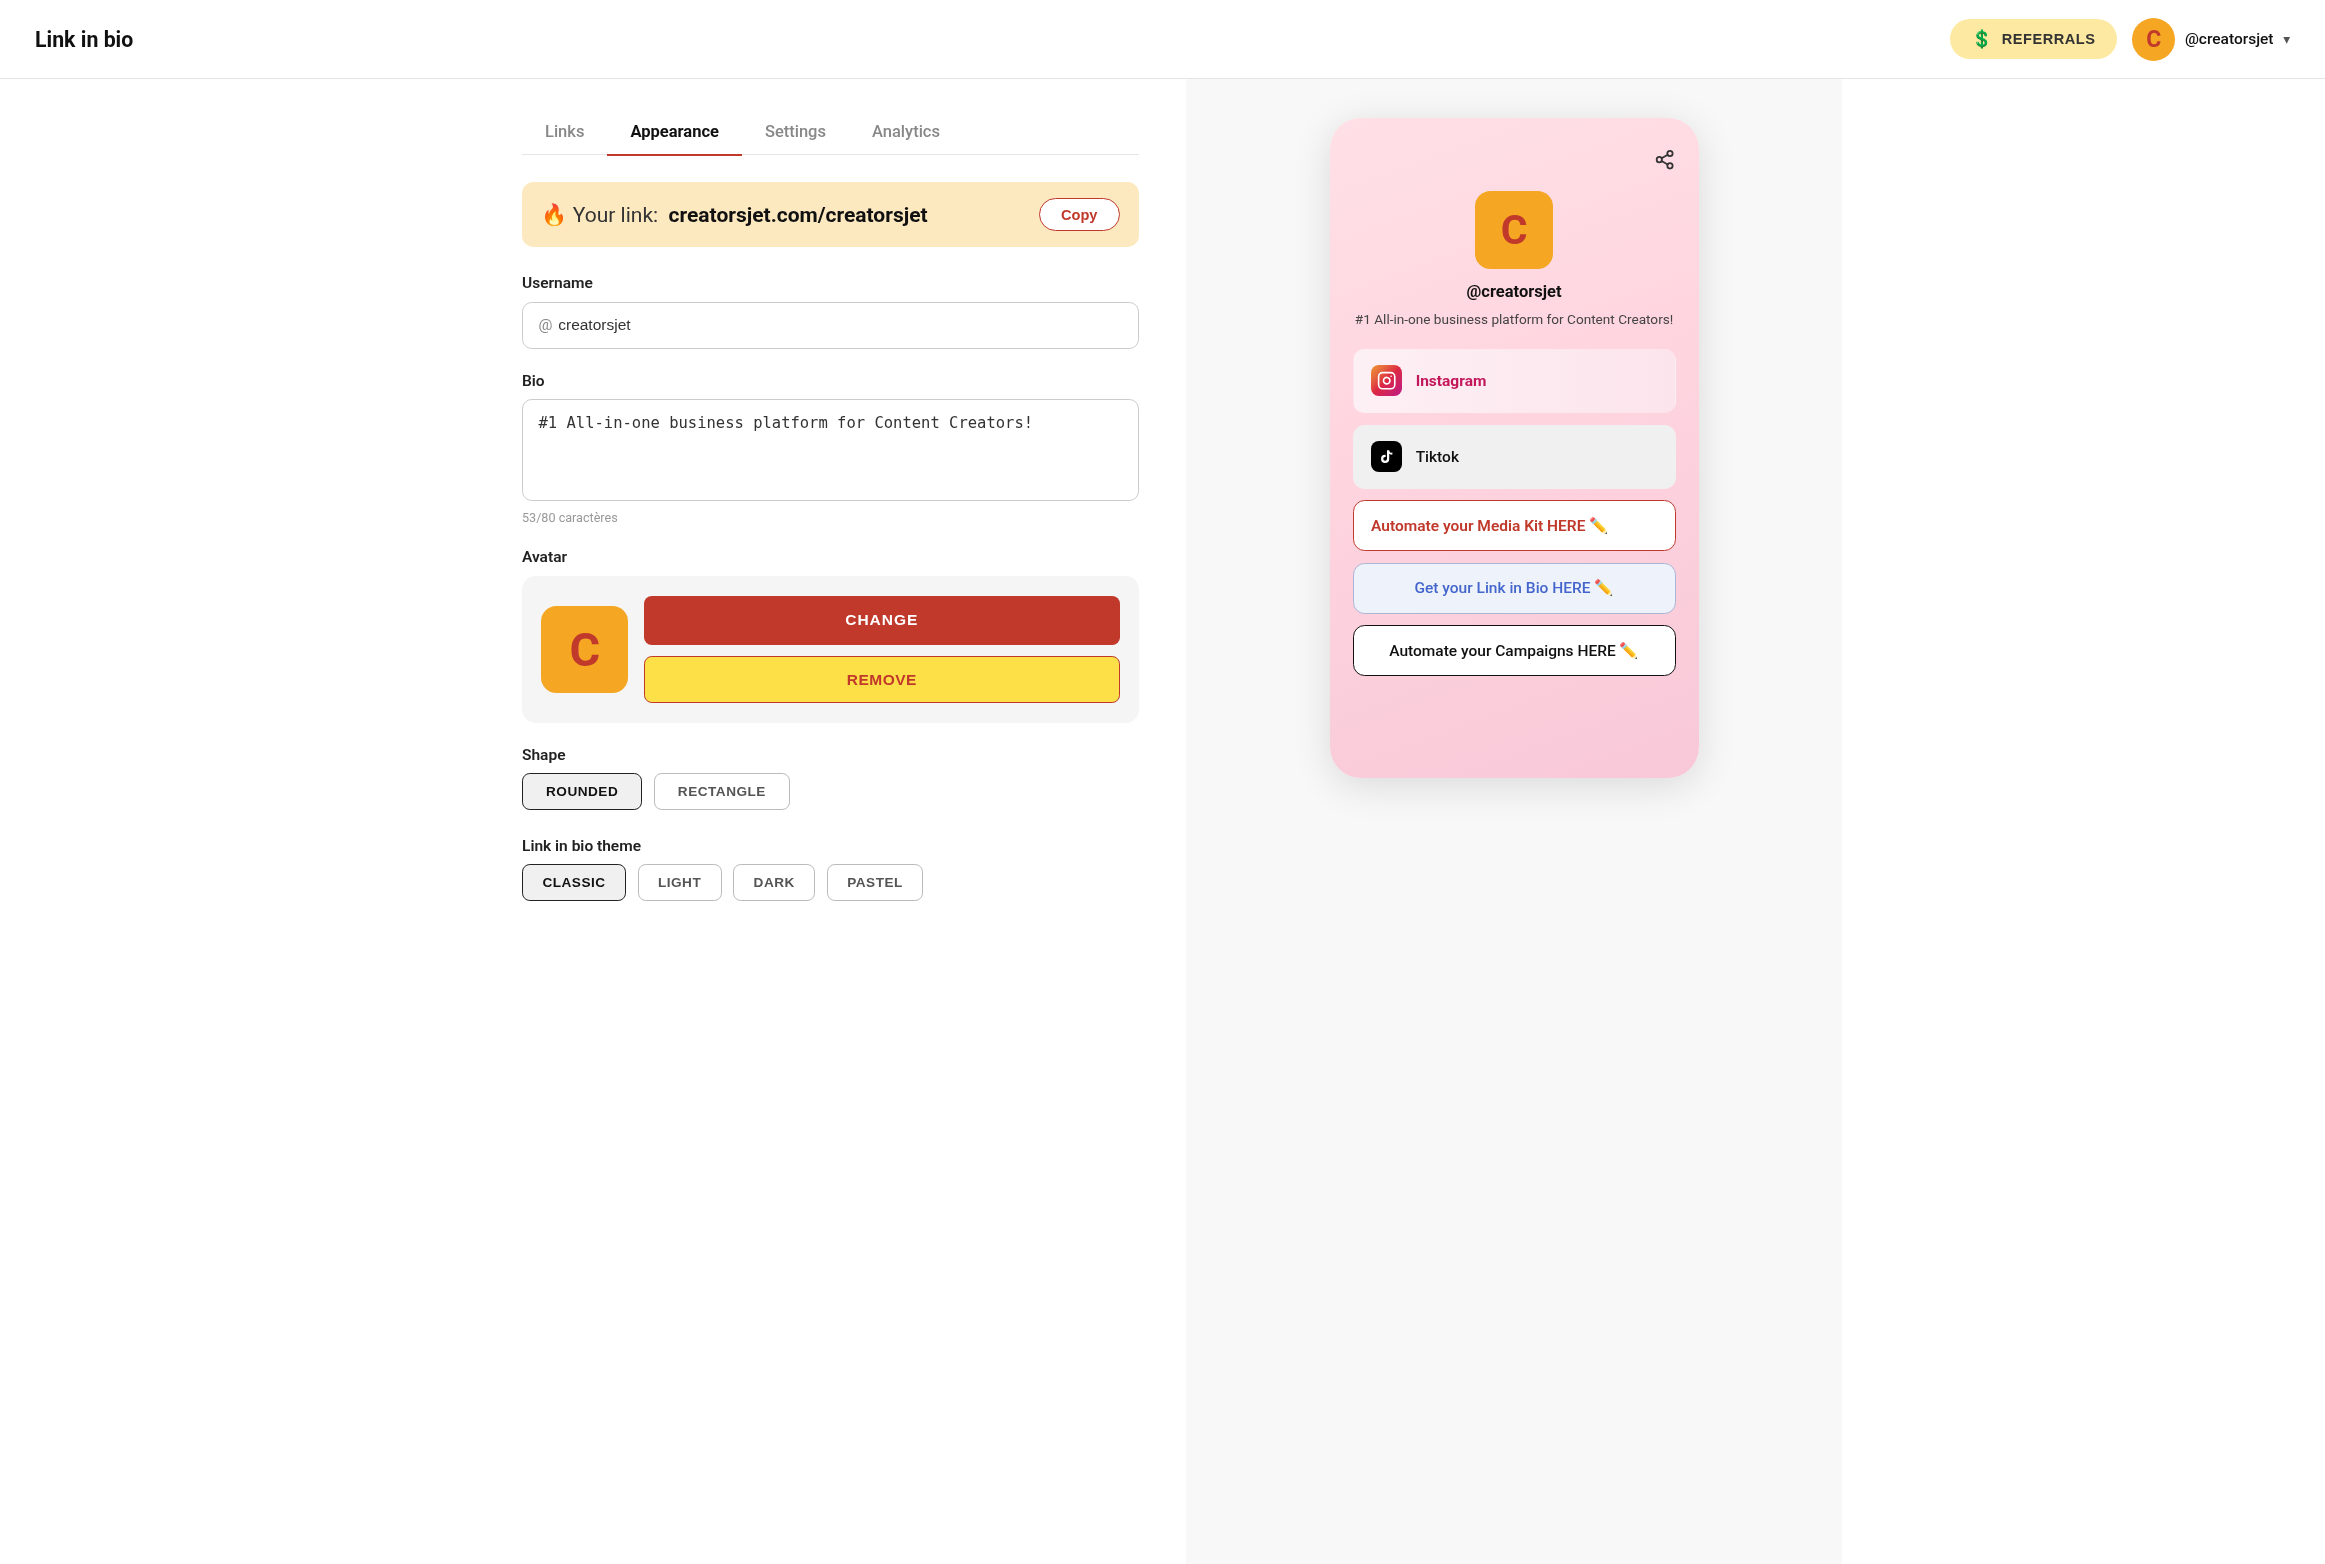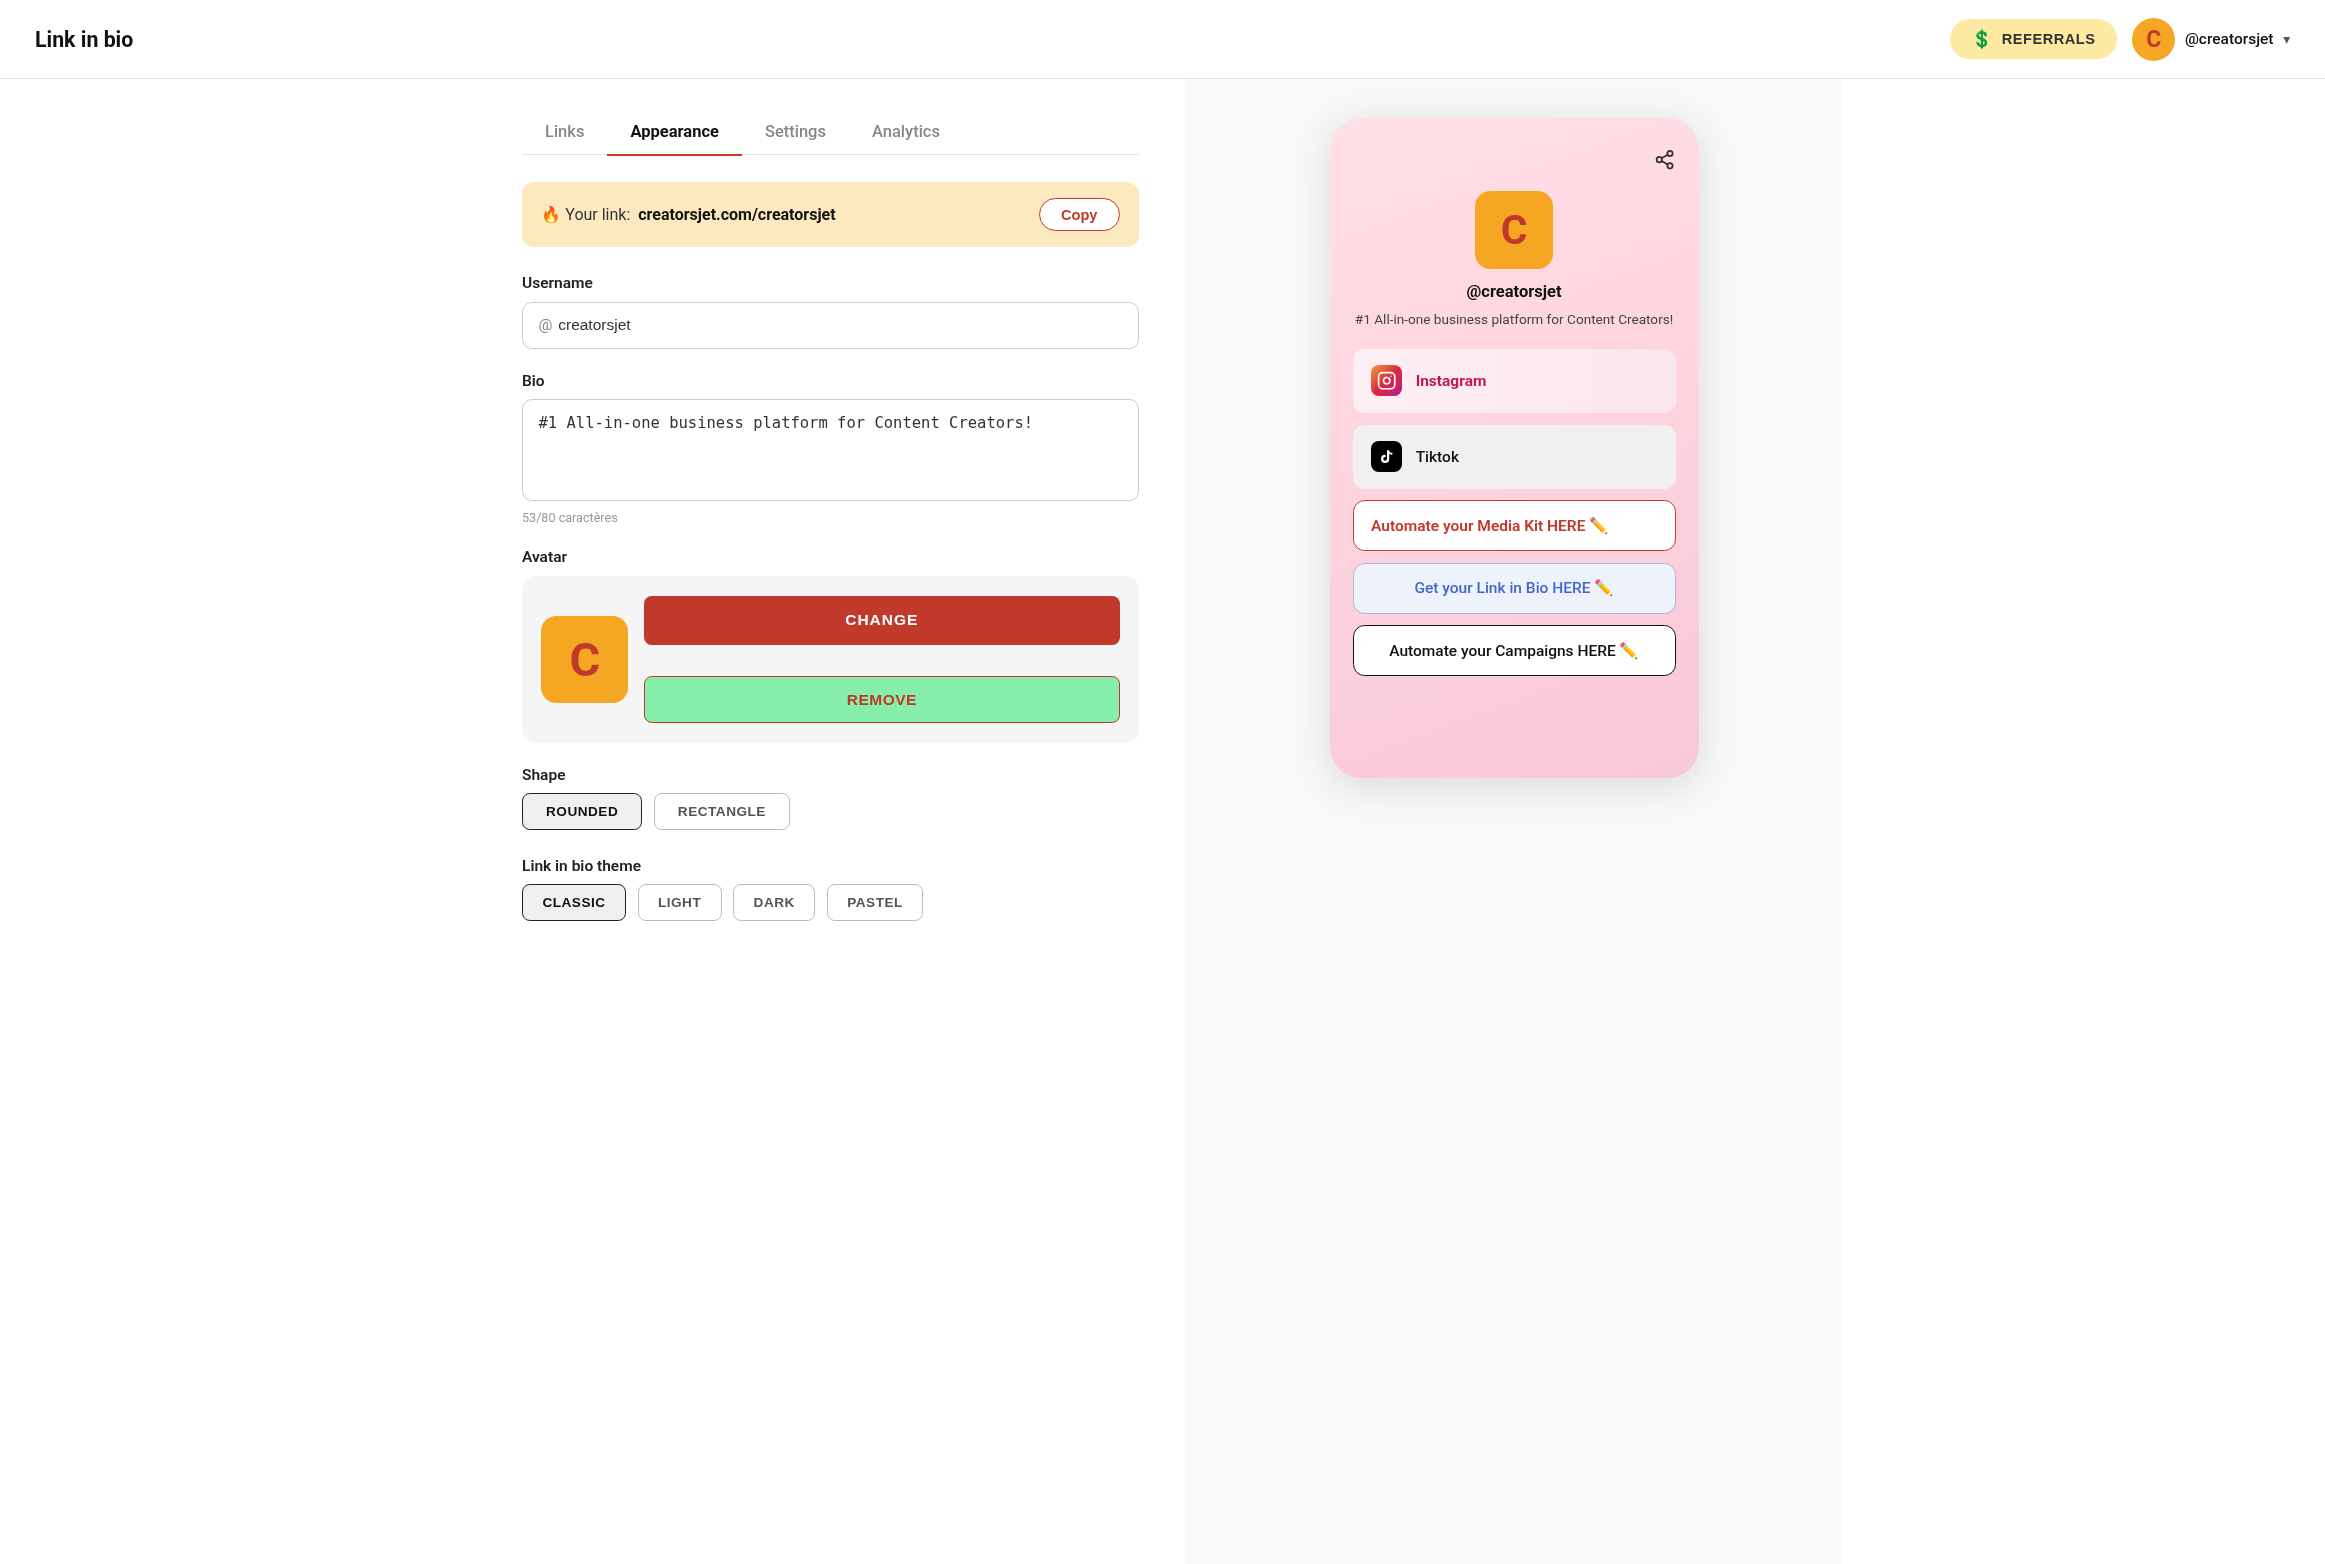--- a/index.html
+++ b/index.html
@@ -116,21 +116,21 @@
     .link-bar {
       display: flex;
       align-items: center;
       justify-content: space-between;
       background: #fde9c0;
       border-radius: 11.6px;
       padding: 15.5px 19.4px;
       margin-bottom: 27px;
     }
     .link-bar-text {
-      font-size: 16px;
+      font-size: 21px;
       color: #333;
       text-align: center;
     }
     .link-bar-text strong {
       font-weight: 700;
       color: #111;
     }
     .copy-btn {
       background: #fff;
       border: 1.9px solid #c0392b;
@@ -225,31 +225,30 @@
       border: none;
       border-radius: 7.8px;
       padding: 15.5px;
       font-size: 15.5px;
       font-weight: 700;
       letter-spacing: 1px;
       cursor: pointer;
       text-transform: uppercase;
     }
     .remove-btn {
-      background: #86efac;
+      background: #fde047;
       color: #c0392b;
       border: 1.5px solid #c0392b;
       border-radius: 7.8px;
       padding: 13.6px;
       font-size: 15.5px;
       font-weight: 600;
       letter-spacing: 0.5px;
       cursor: pointer;
       text-transform: uppercase;
-      margin-top: 20px;
     }
 
     
     .shape-section {
       margin-bottom: 27px;
     }
     .shape-options {
       display: flex;
       gap: 11.6px;
       margin-top: 9.7px;

